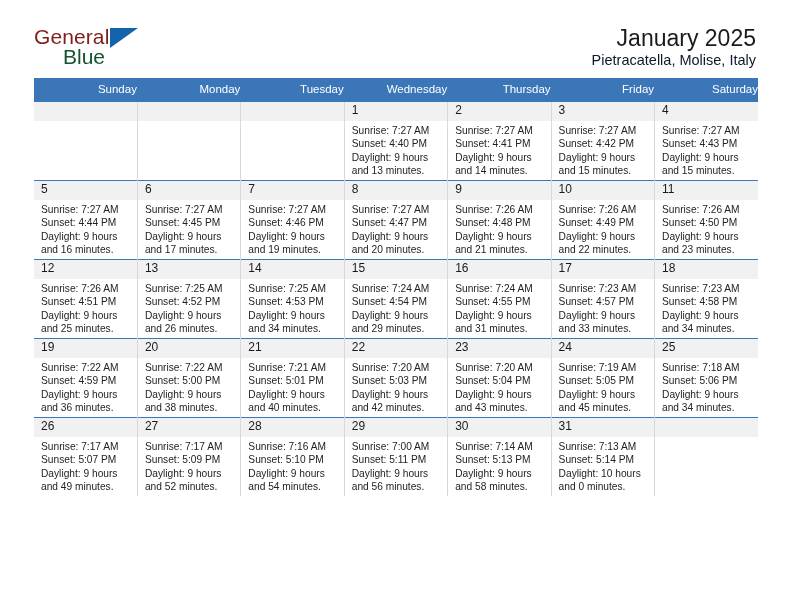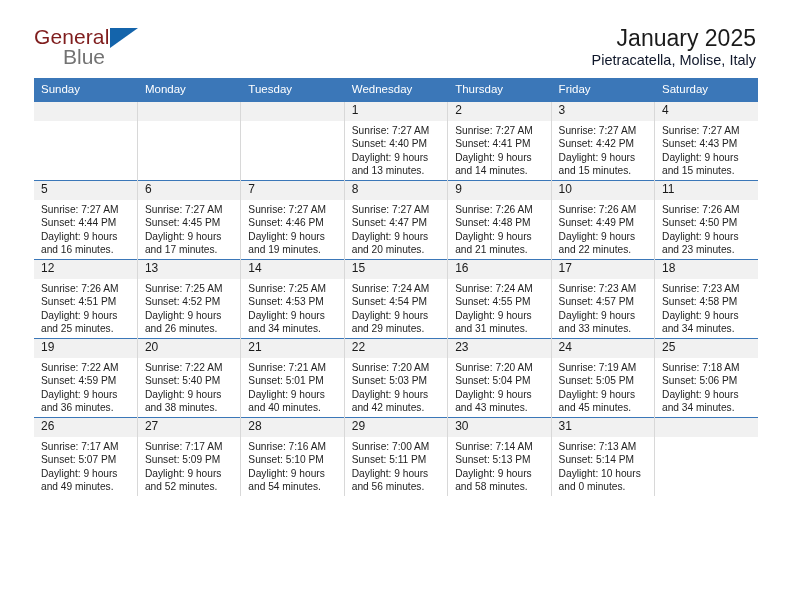--- a/index.html
+++ b/index.html
@@ -46,21 +46,21 @@
     font-size: 21px;
     letter-spacing: 0.1px;
     color: #7f1d1d;
     line-height: 1;
   }
   .logo-blue {
     position: absolute;
     left: 29px;
     top: 20px;
     font-size: 21px;
-    color: #737373;
+    color: #14532d;
     line-height: 1;
   }
   .logo-triangle {
     position: absolute;
     left: 76px;
     top: 2px;
     width: 0;
     height: 0;
     border-left: 28px solid #1464ab;
     border-bottom: 20px solid transparent;
@@ -90,21 +90,21 @@
     width: 724px;
     border-collapse: collapse;
     table-layout: fixed;
     margin-top: 6px;
   }
   .calendar th {
     background: #3b77b8;
     color: #ffffff;
     font-weight: normal;
     font-size: 11.5px;
-    text-align: left;
+    text-align: right;
     padding: 5px 0 6px 7px;
     height: 12px;
   }
 
   .calendar td {
     width: 103.4px;
     height: 78px;
     vertical-align: top;
     padding: 0;
     border-top: 1px solid #3b77b8;
@@ -409,21 +409,21 @@
                 <div>Daylight: 9 hours</div>
                 <div>and 36 minutes.</div>
               </div>
             </div>
           </td>
           <td>
             <div class="daycell">
               <div class="daynum">20</div>
               <div class="info">
                 <div>Sunrise: 7:22 AM</div>
-                <div>Sunset: 5:40 PM</div>
+                <div>Sunset: 5:00 PM</div>
                 <div>Daylight: 9 hours</div>
                 <div>and 38 minutes.</div>
               </div>
             </div>
           </td>
           <td>
             <div class="daycell">
               <div class="daynum">21</div>
               <div class="info">
                 <div>Sunrise: 7:21 AM</div>

